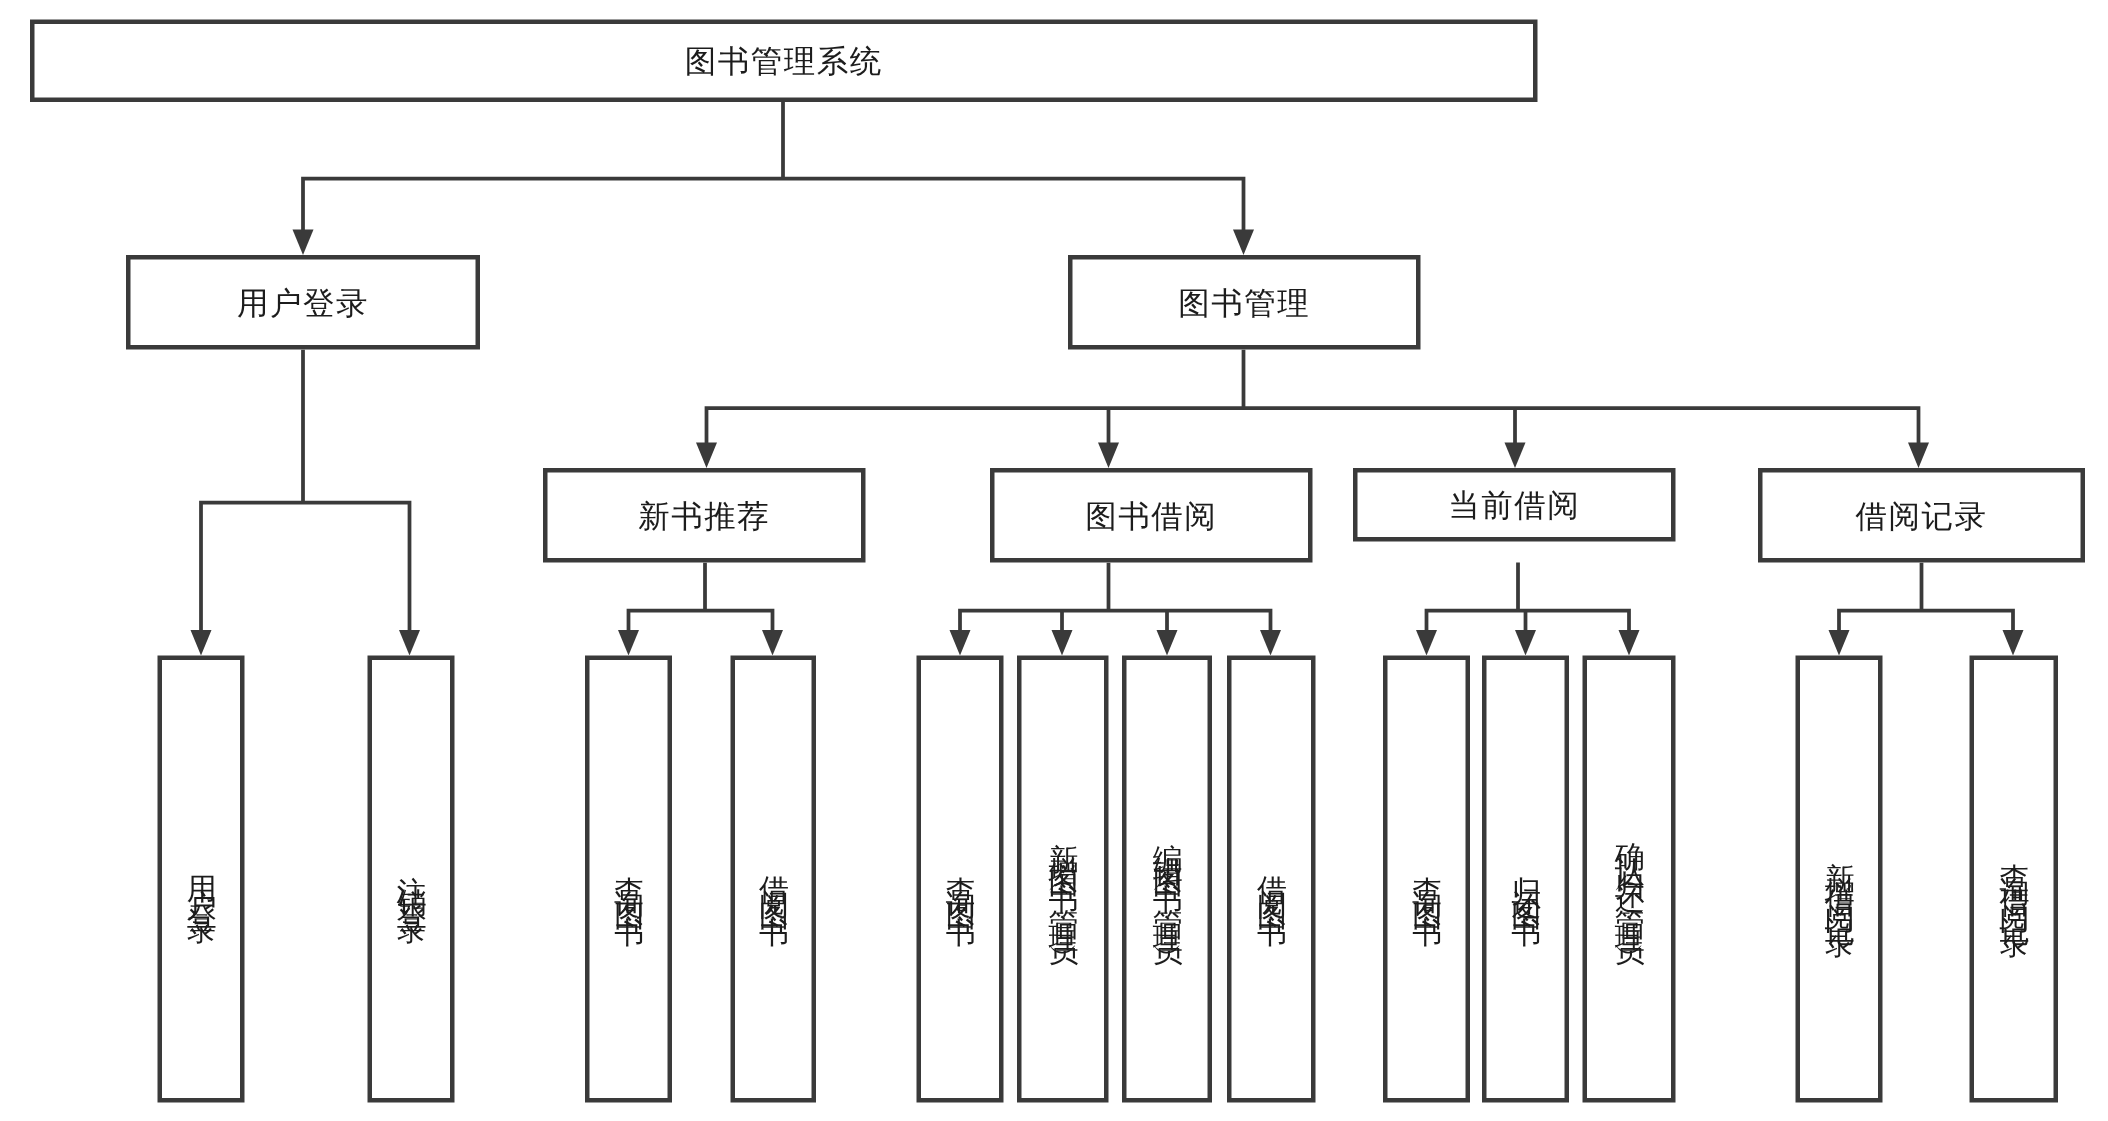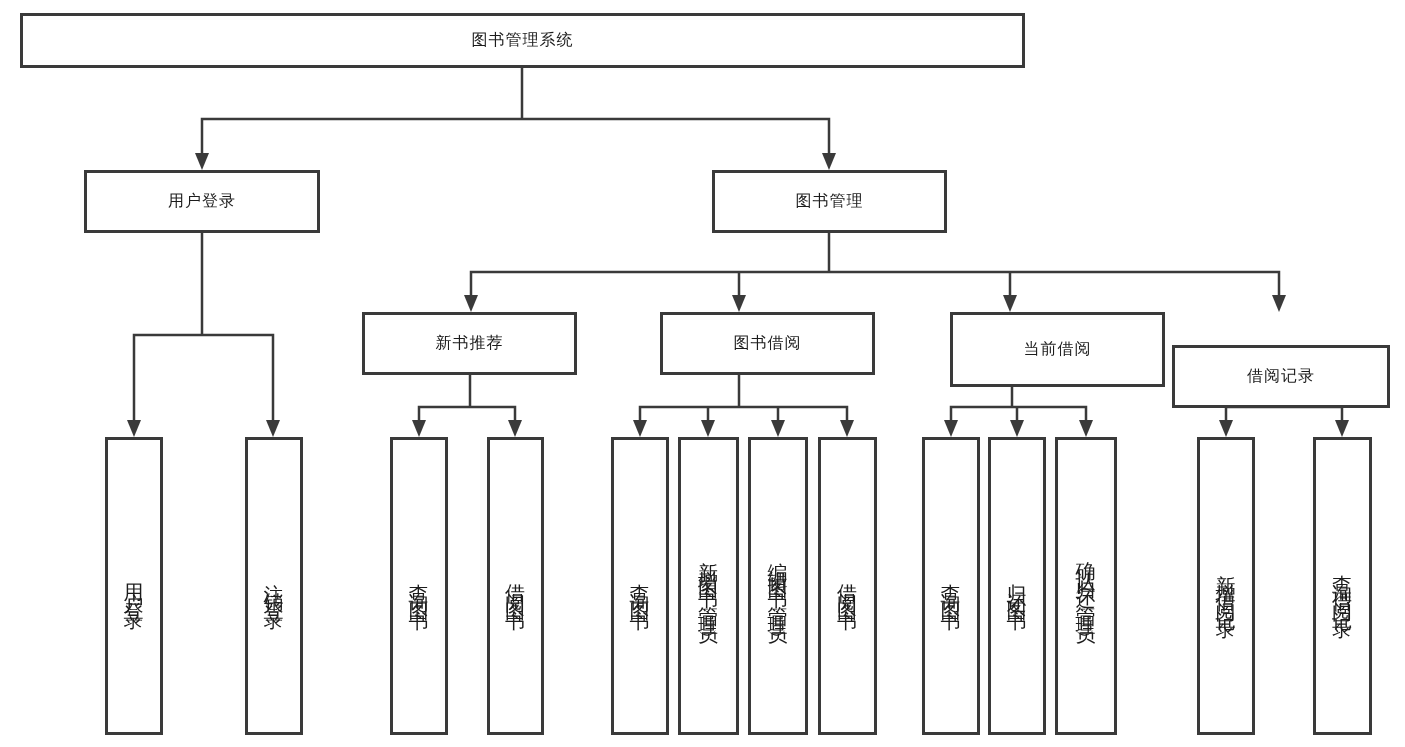--- a/index.html
+++ b/index.html
@@ -18,21 +18,21 @@
   }
   .node {
     position: absolute;
     box-sizing: border-box;
     border: 3px solid #3a3a3a;
     background: #ffffff;
     color: #1c1c1c;
     display: flex;
     align-items: center;
     justify-content: center;
-    font-size: 16px;
+    font-size: 21px;
     letter-spacing: 1px;
     text-align: center;
     white-space: nowrap;
   }
   .leaf {
     writing-mode: vertical-rl;
     text-orientation: mixed;
     font-size: 20px;
     letter-spacing: 9px;
     line-height: 1;
@@ -94,22 +94,22 @@
     </g>
   </svg>
 
   <div class="node" style="left:20px; top:13px; width:1005px; height:55px;">图书管理系统</div>
 
   <div class="node" style="left:84px; top:170px; width:236px; height:63px;">用户登录</div>
   <div class="node" style="left:712px; top:170px; width:235px; height:63px;">图书管理</div>
 
   <div class="node" style="left:362px; top:312px; width:215px; height:63px;">新书推荐</div>
   <div class="node" style="left:660px; top:312px; width:215px; height:63px;">图书借阅</div>
-  <div class="node" style="left:902px; top:312px; width:215px; height:75px;margin-left:48px;">当前借阅</div>
-  <div class="node" style="left:1172px; top:312px; width:218px; height:63px;margin-top:33px;">借阅记录</div>
+  <div class="node" style="left:902px; top:312px; width:215px; height:49px;">当前借阅</div>
+  <div class="node" style="left:1172px; top:312px; width:218px; height:63px;">借阅记录</div>
 
   <div class="node leaf" style="left:105px; top:437px; width:58px; height:298px;">用户登录</div>
   <div class="node leaf" style="left:245px; top:437px; width:58px; height:298px;">注销登录</div>
 
   <div class="node leaf" style="left:390px; top:437px; width:58px; height:298px;">查询图书</div>
   <div class="node leaf" style="left:487px; top:437px; width:57px; height:298px;">借阅图书</div>
 
   <div class="node leaf" style="left:611px; top:437px; width:58px; height:298px;">查询图书</div>
   <div class="node leaf" style="left:678px; top:437px; width:61px; height:298px;">新增图书（管理员）</div>
   <div class="node leaf" style="left:748px; top:437px; width:60px; height:298px;">编辑图书（管理员）</div>

